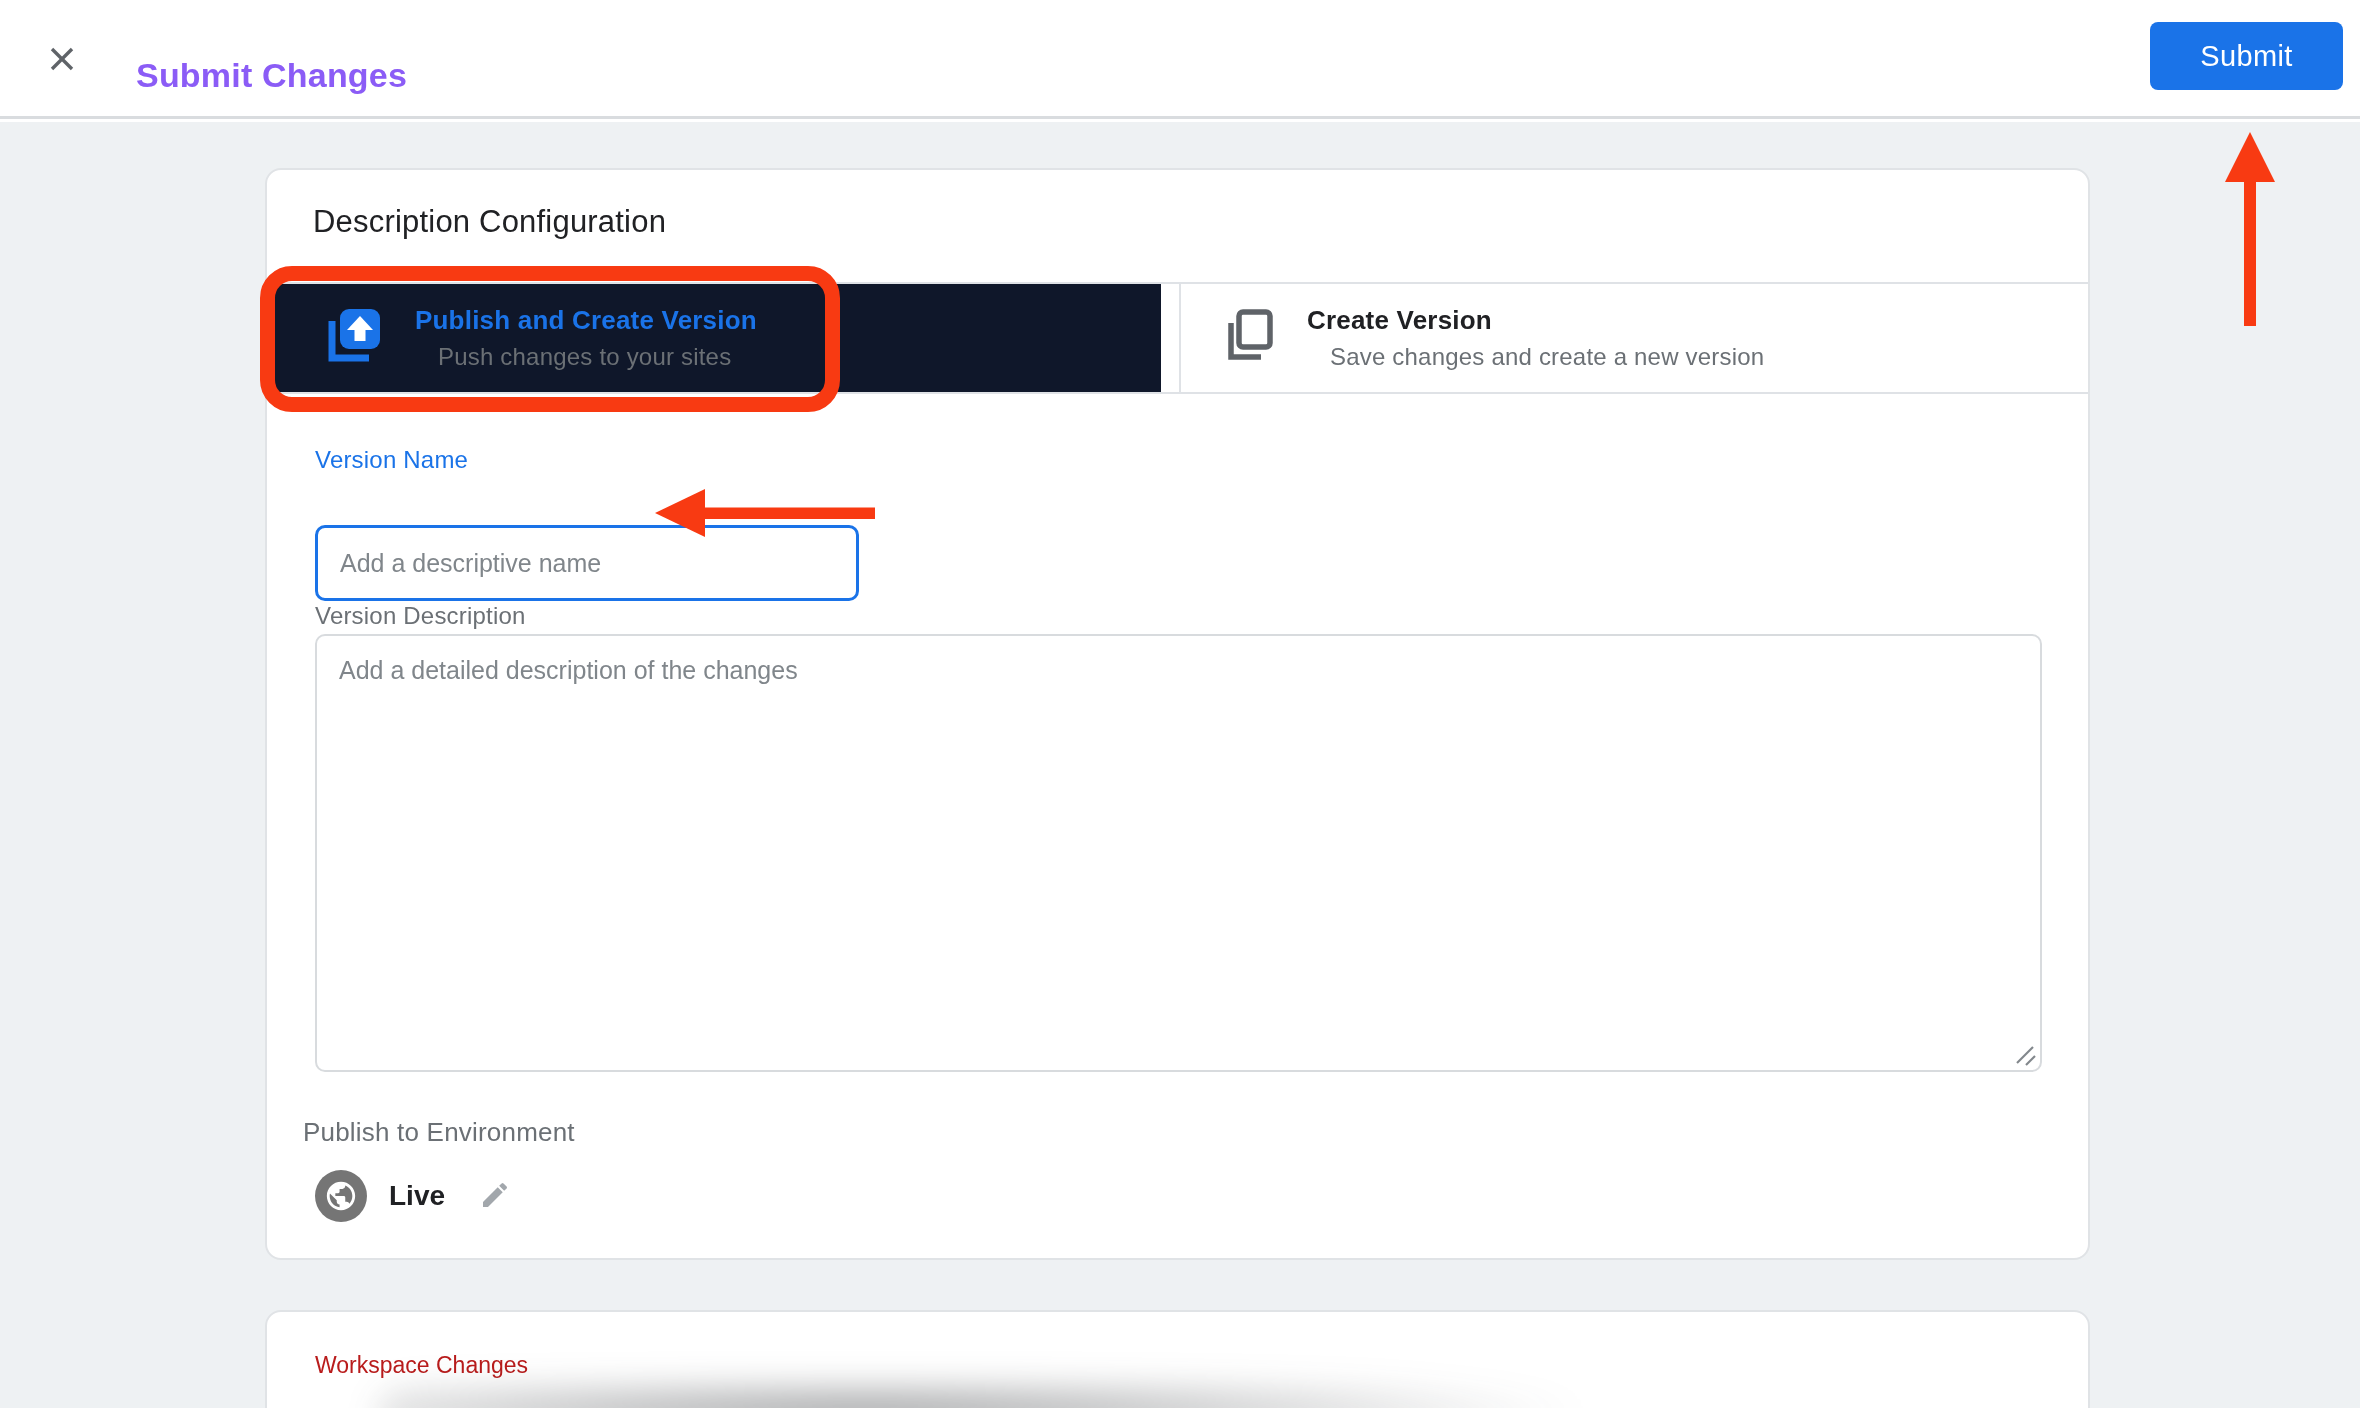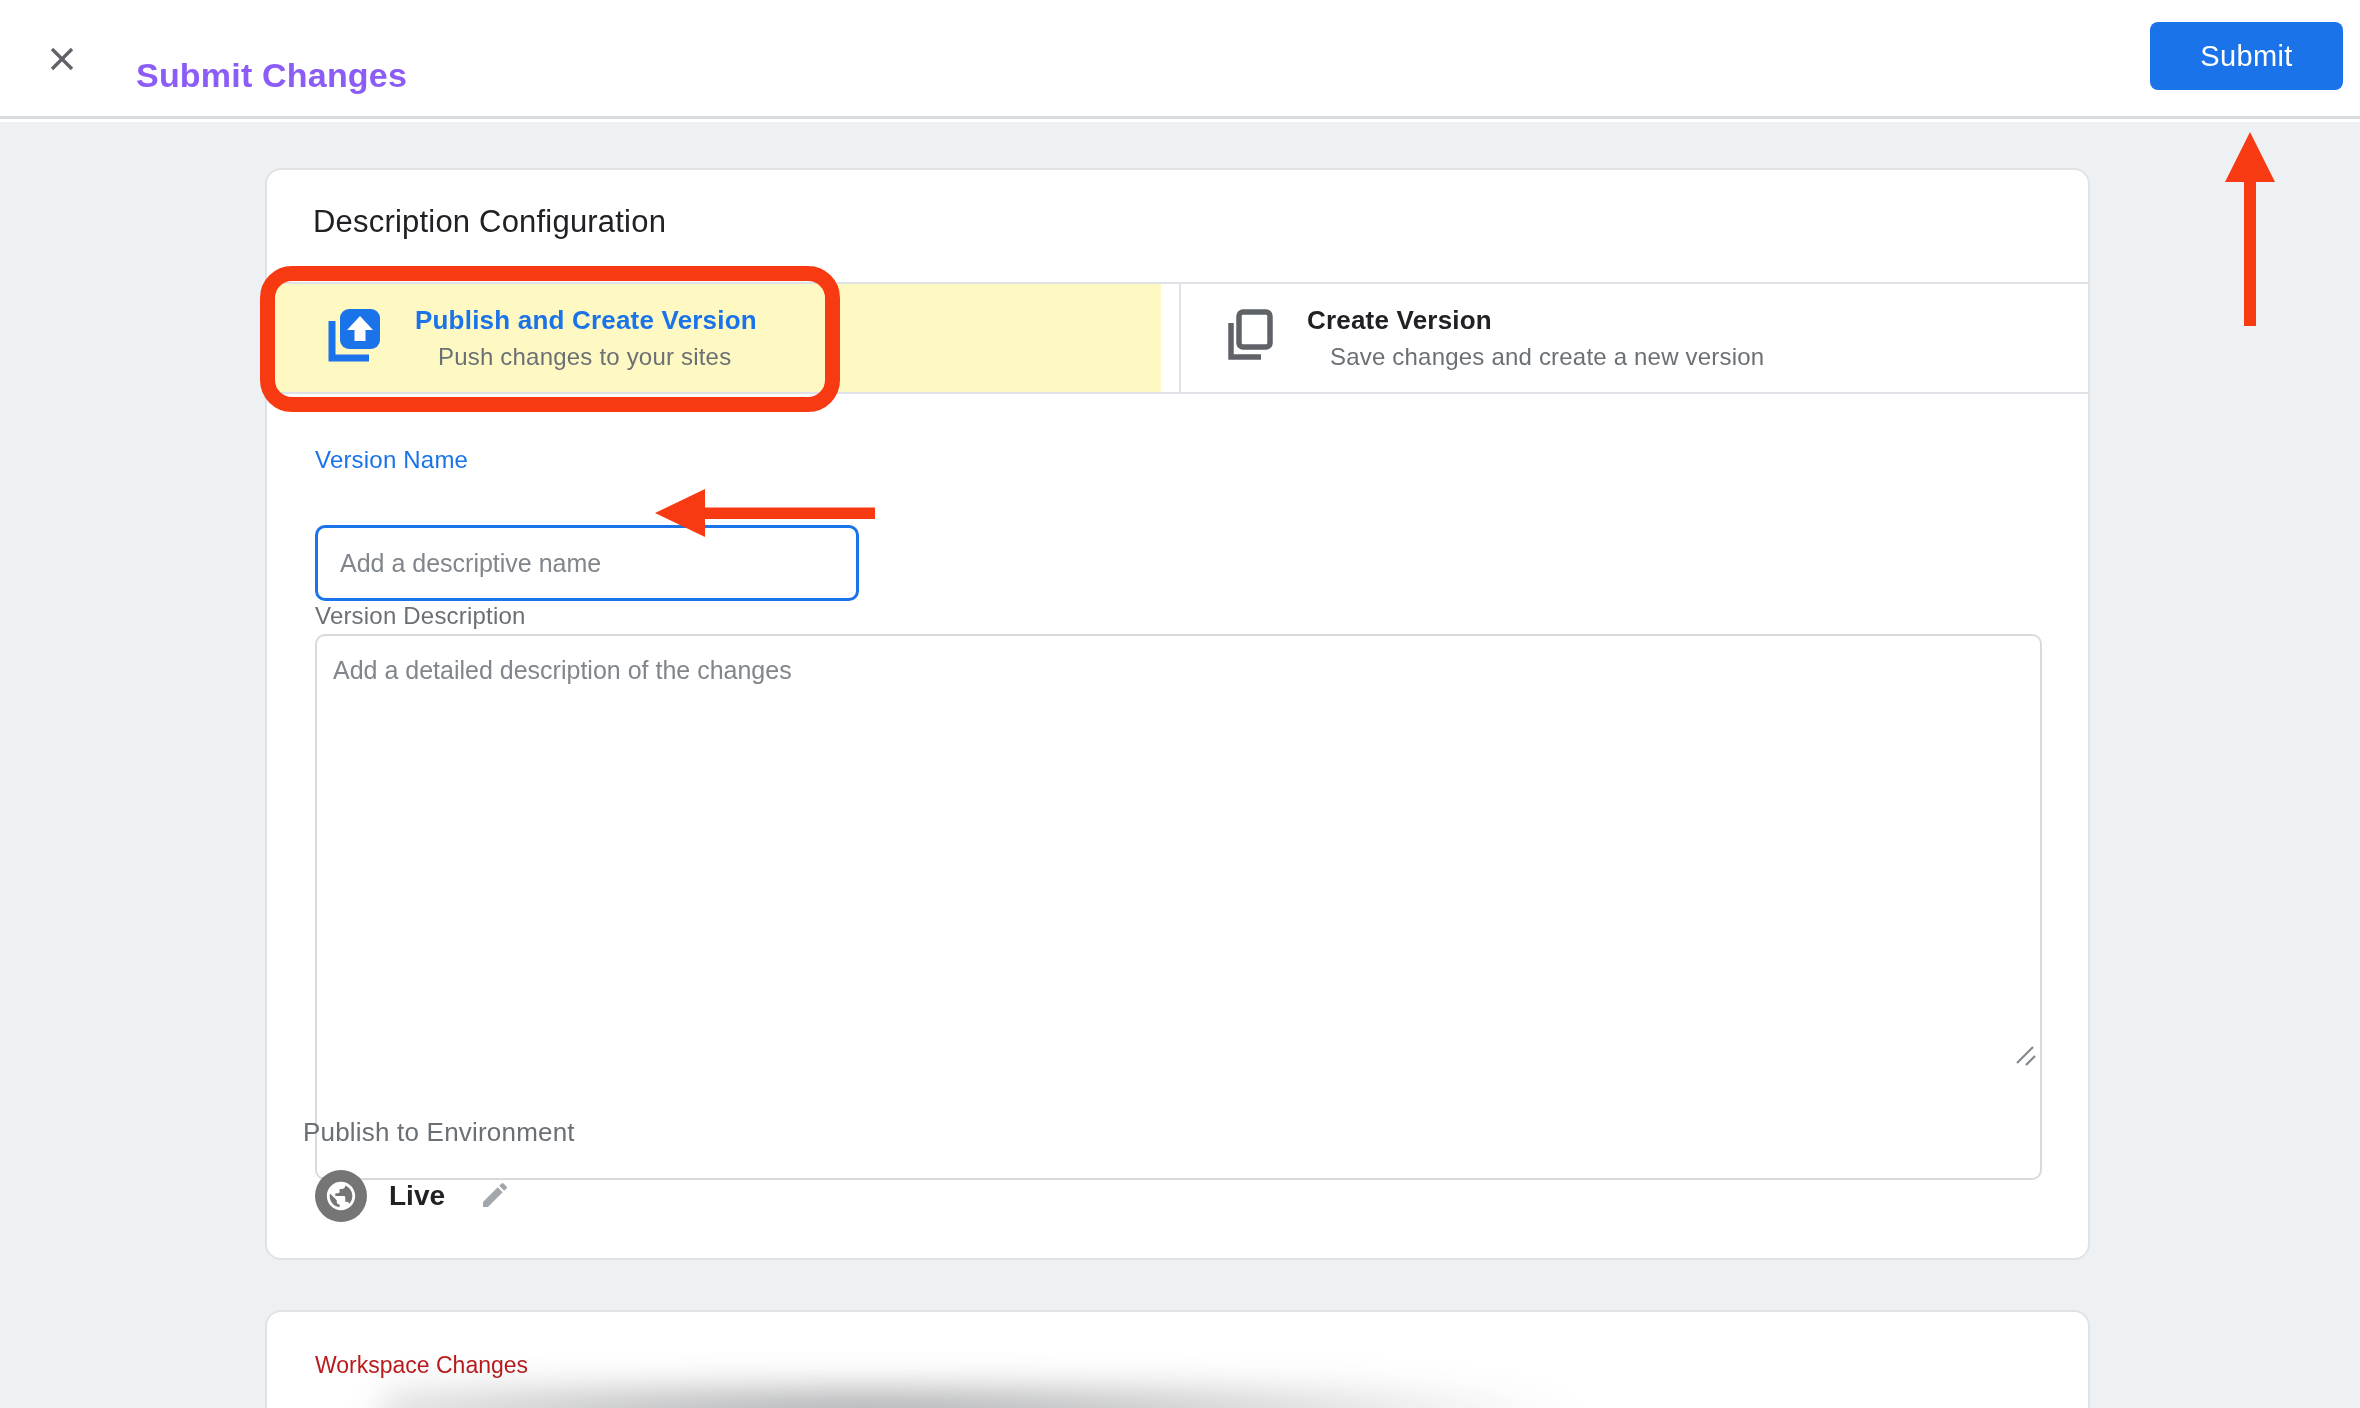--- a/index.html
+++ b/index.html
@@ -56,21 +56,21 @@
   .tab-row {
     position: absolute; left: 0; top: 112px; width: 1821px; height: 112px;
     display: flex; align-items: stretch;
     border-top: 2px solid #dfe2e6; border-bottom: 2px solid #dfe2e6;
     background: #ffffff;
   }
   .tab {
     display: flex; align-items: center; gap: 30px; cursor: pointer;
   }
   .tab-selected {
-    width: 894px; background: #fef9c3; padding-left: 52px;
+    width: 894px; background: #0f172a; padding-left: 52px;
   }
   .tab-gap { width: 18px; background: #ffffff; }
   .tab-unselected {
     flex: 1; background: #ffffff; border-left: 2px solid #dfe2e6; padding-left: 42px;
   }
   .tab-texts { display: flex; flex-direction: column; gap: 7px; }
   .tab-title { font-size: 26px; font-weight: 700; letter-spacing: 0.2px; }
   .tab-title.blue { color: #1a73e8; }
   .tab-title.dark { color: #202124; }
   .tab-sub { font-size: 24px; color: #6b7075; letter-spacing: 0.2px; margin-left: 23px; }
@@ -86,24 +86,24 @@
     font-family: "Liberation Sans", sans-serif;
     font-size: 25px; color: #202124; padding: 0 22px; outline: none; background: #fff; margin-top: 48px;
   }
   .vn-input::placeholder { color: #80868b; }
 
   .vd-label {
     position: absolute; left: 48px; top: 432px;
     font-size: 24px; color: #6b7075; letter-spacing: 0.2px;
   }
   .vd-textarea {
-    position: absolute; left: 48px; top: 464px; width: 1727px; height: 546px;
+    position: absolute; left: 48px; top: 464px; width: 1727px; height: 438px;
     border: 2px solid #d8dbde; border-radius: 10px;
     font-family: "Liberation Sans", sans-serif;
-    font-size: 25px; color: #202124; padding: 20px 16px;
+    font-size: 25px; color: #202124; padding: 20px 22px;
     outline: none; resize: none; background: #fff;
   }
   .vd-textarea::placeholder { color: #80868b; }
   .resize-handle {
     position: absolute; left: 1745px; top: 872px; width: 26px; height: 26px;
     pointer-events: none;
   }
 
   .env-label {
     position: absolute; left: 36px; top: 947px;

